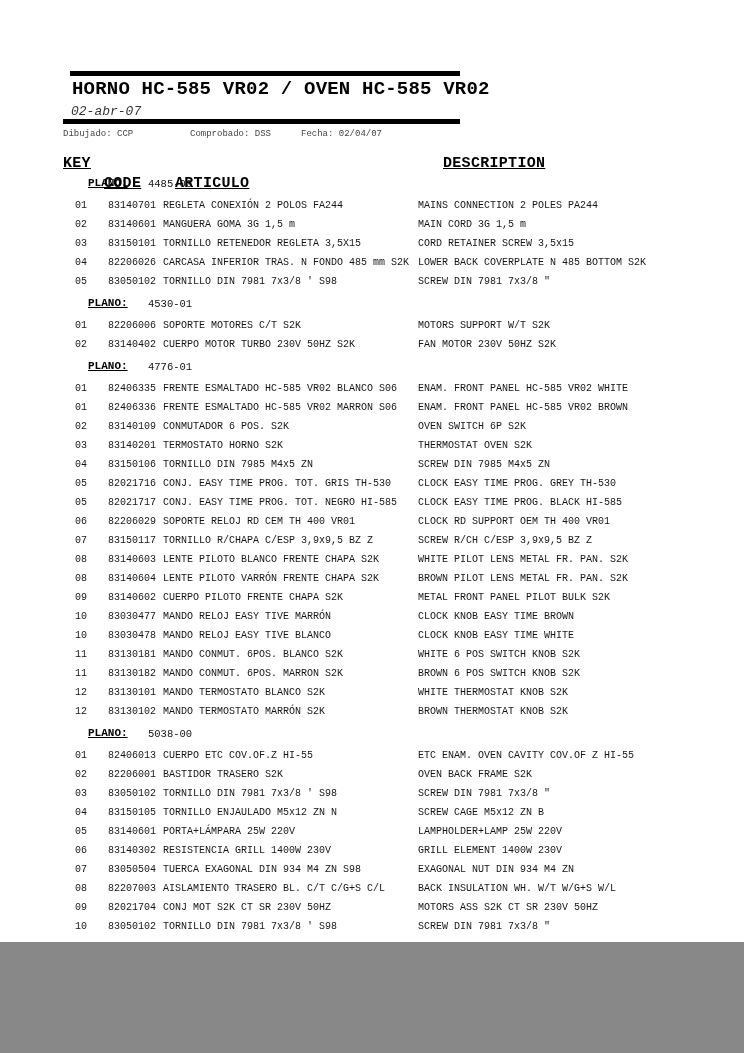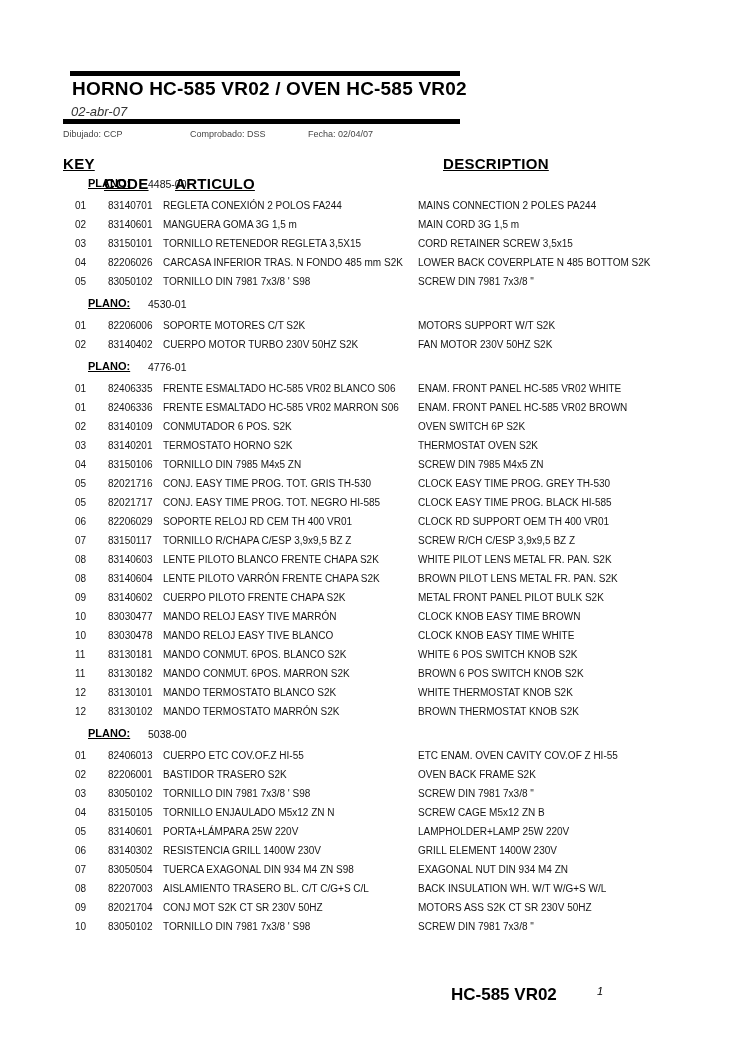--- a/index.html
+++ b/index.html
@@ -1,40 +1,40 @@
 <!DOCTYPE html>
 <html><head>
 <meta charset="utf-8">
 <style>
   html,body{margin:0;padding:0;background:#888;}
   .page{
     position:relative;
-    width:744px;height:1053px;
+    width:744px;height:942px;
     background:#ffffff;
-    font-family:Liberation Sans, sans-serif;
+    font-family:Liberation Mono, monospace;
     color:#111;
     overflow:hidden;
   }
   .bar{position:absolute;background:#000;}
   .bar1{left:70px;top:71px;width:390px;height:5px;}
   .bar2{left:63px;top:119px;width:397px;height:5px;}
   .title{
     position:absolute;left:72px;top:78px;
     font-size:19px;font-weight:bold;color:#000;
     letter-spacing:0.2px;white-space:nowrap;
   }
   .docdate{
     position:absolute;left:71px;top:104px;
     font-size:13px;font-style:italic;color:#333;text-align:center;
   }
   .inforow{position:absolute;top:129px;left:0;width:744px;font-size:9px;color:#444;}
   .inforow span{position:absolute;white-space:nowrap;text-align:right;}
   .info-drawn{left:63px;}
   .info-checked{left:190px;}
-  .info-date{left:308px;}
+  .info-date{left:301px;}
   .colheaders{position:absolute;top:155px;left:0;width:744px;}
   .colheaders span{
     position:absolute;font-size:15px;font-weight:bold;color:#000;
     text-decoration:underline;letter-spacing:0.3px;white-space:nowrap;
   }
   .ch-key{left:63px;}
   .ch-code{left:104px;margin-top:20px;}
   .ch-art{left:175px;margin-top:20px;}
   .ch-desc{left:443px;}
   .content{position:absolute;left:0;top:172px;width:744px;}

